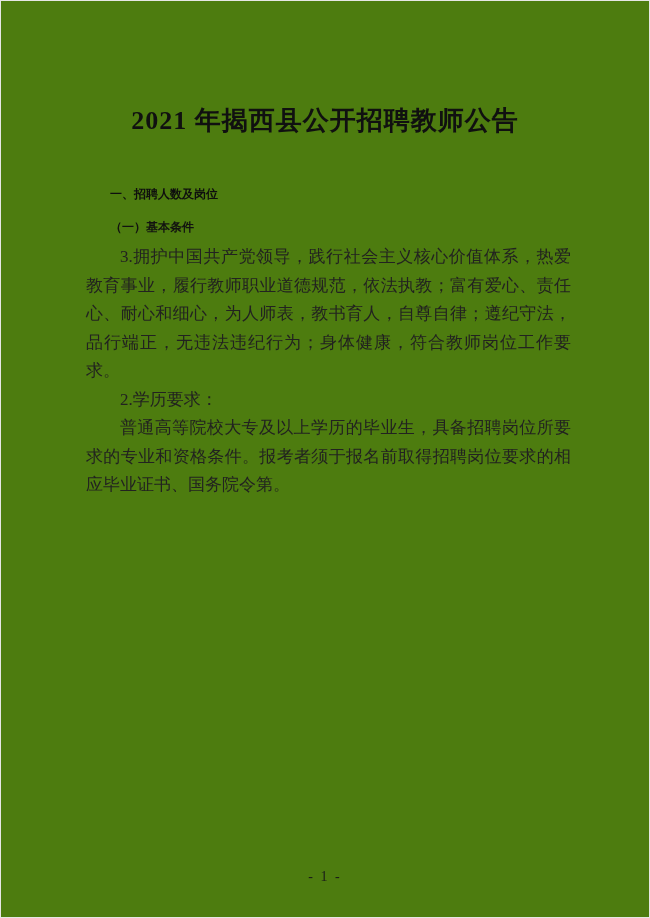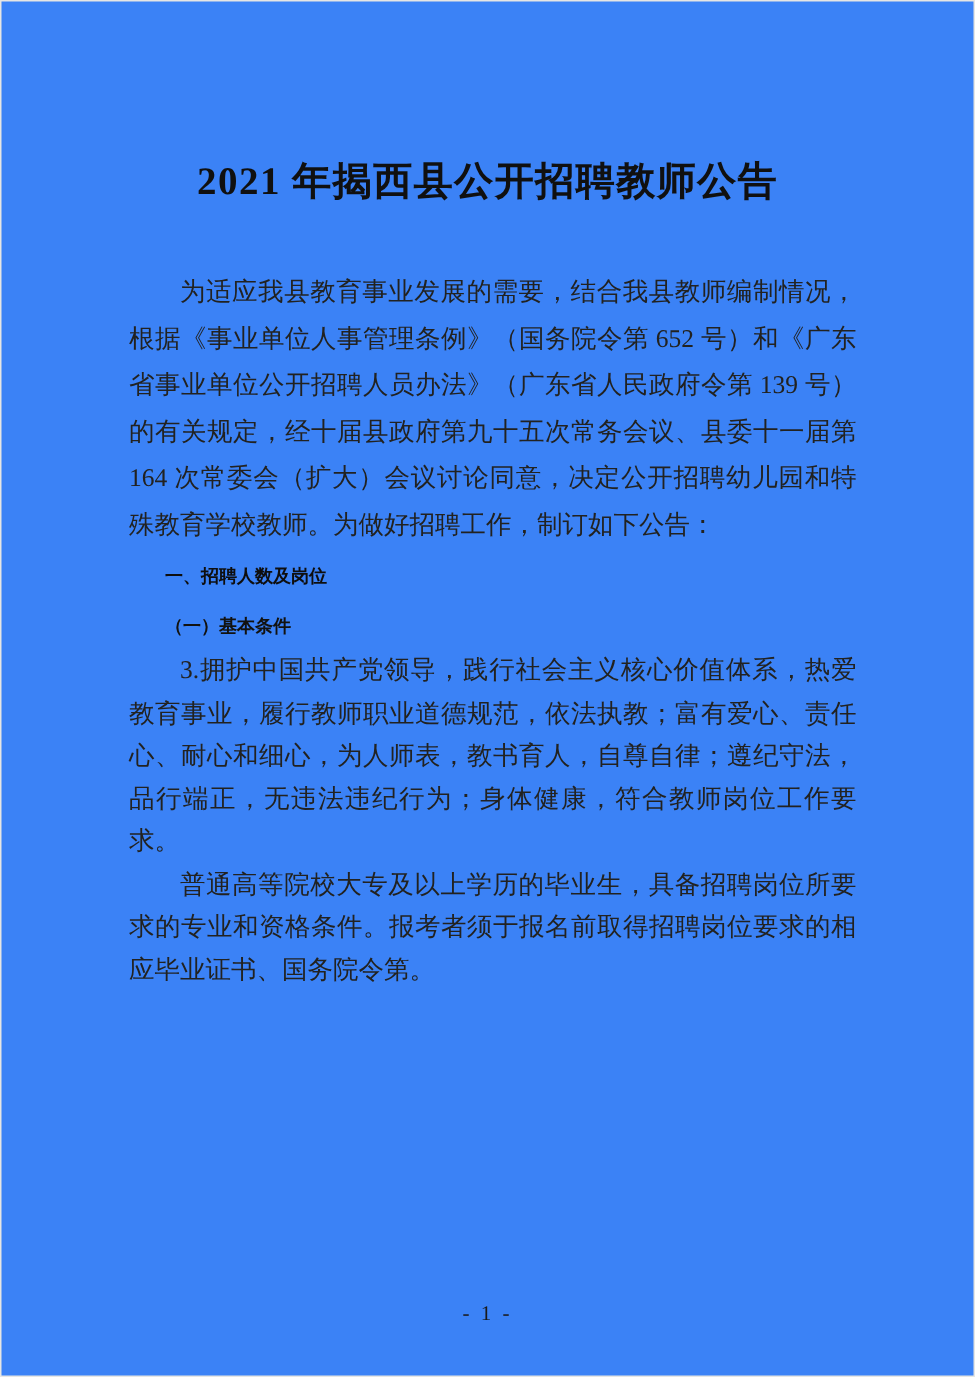--- a/index.html
+++ b/index.html
@@ -5,21 +5,21 @@
   html, body {
     margin: 0;
     padding: 0;
     background: #ffffff;
   }
   .page {
     position: relative;
     width: 650px;
     height: 918px;
     box-sizing: border-box;
-    background: #3b82f6;
+    background: #4d7c0f;
     border: 1px solid #e6e6e4;
     overflow: hidden;
     font-family: "Liberation Serif", serif;
     color: #1c1c1c;
   }
   .doc-title {
     margin: 102px 40px 0 40px;
     text-align: center;
     font-size: 26px;
     font-weight: 700;
@@ -74,30 +74,30 @@
 </style>
 </head>
 <body>
 
 <div class="page">
 
   <h1 class="doc-title">2021 年揭西县公开招聘教师公告</h1>
 
   <div class="doc-body">
 
-    <p class="para">为适应我县教育事业发展的需要，结合我县教师编制情况，根据《事业单位人事管理条例》（国务院令第 652 号）和《广东省事业单位公开招聘人员办法》（广东省人民政府令第 139 号）的有关规定，经十届县政府第九十五次常务会议、县委十一届第 164 次常委会（扩大）会议讨论同意，决定公开招聘幼儿园和特殊教育学校教师。为做好招聘工作，制订如下公告：</p>
 
     <h2 class="sec-heading">一、招聘人数及岗位</h2>
 
 
 
     <h3 class="sub-heading">（一）基本条件</h3>
 
     <p class="para tight">3.拥护中国共产党领导，践行社会主义核心价值体系，热爱教育事业，履行教师职业道德规范，依法执教；富有爱心、责任心、耐心和细心，为人师表，教书育人，自尊自律；遵纪守法，品行端正，无违法违纪行为；身体健康，符合教师岗位工作要求。</p>
 
+    <p class="para tight">2.学历要求：</p>
 
     <p class="para tight">普通高等院校大专及以上学历的毕业生，具备招聘岗位所要求的专业和资格条件。报考者须于报名前取得招聘岗位要求的相应毕业证书、国务院令第。</p>
 
   </div>
 
   <div class="page-number">- 1 -</div>
 
 </div>
 
 </body></html>

